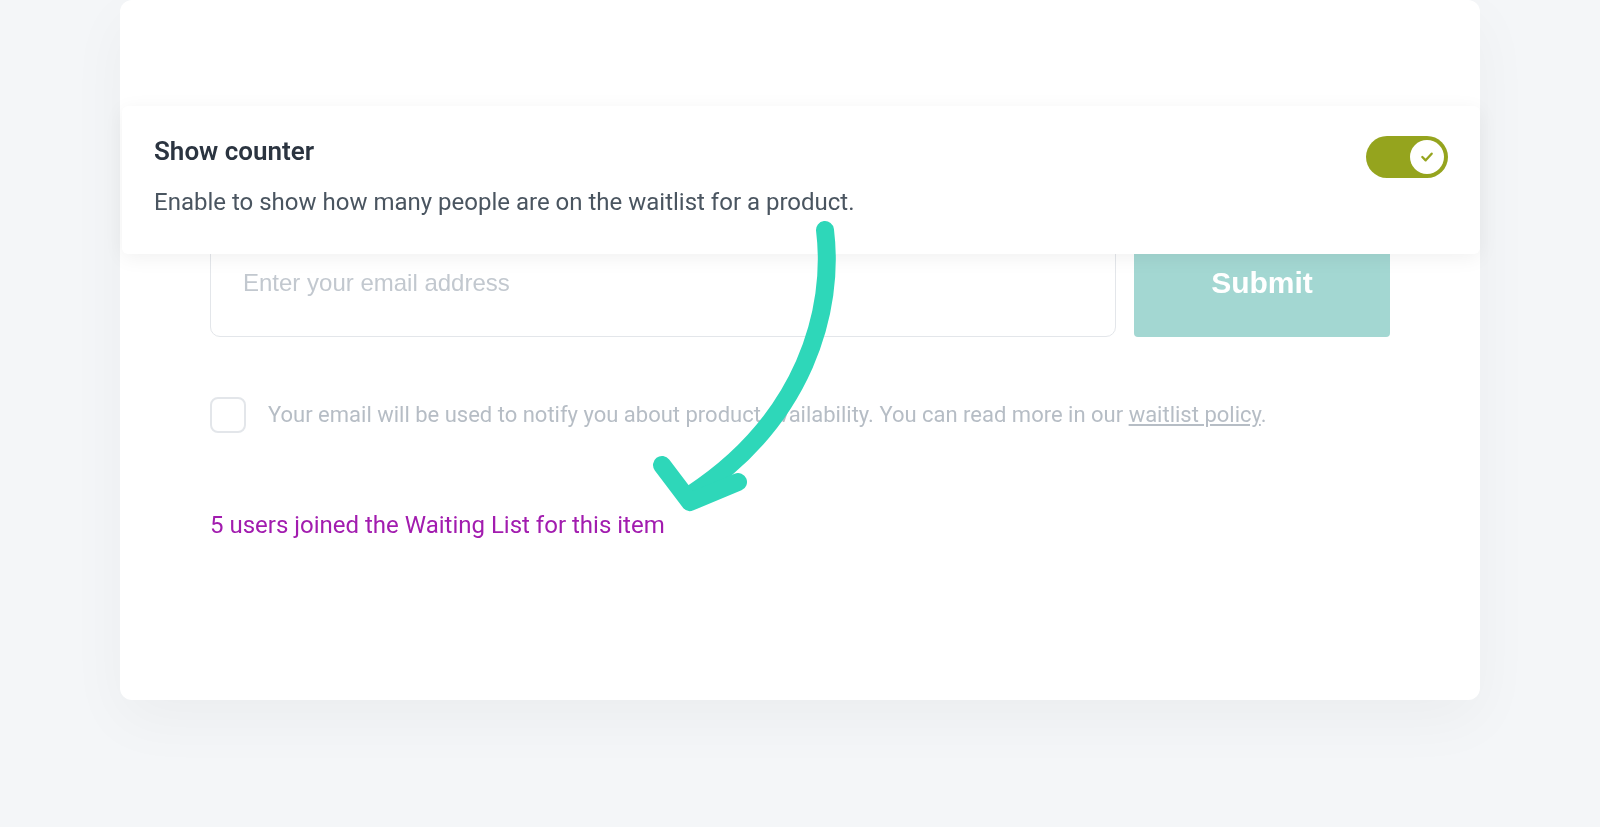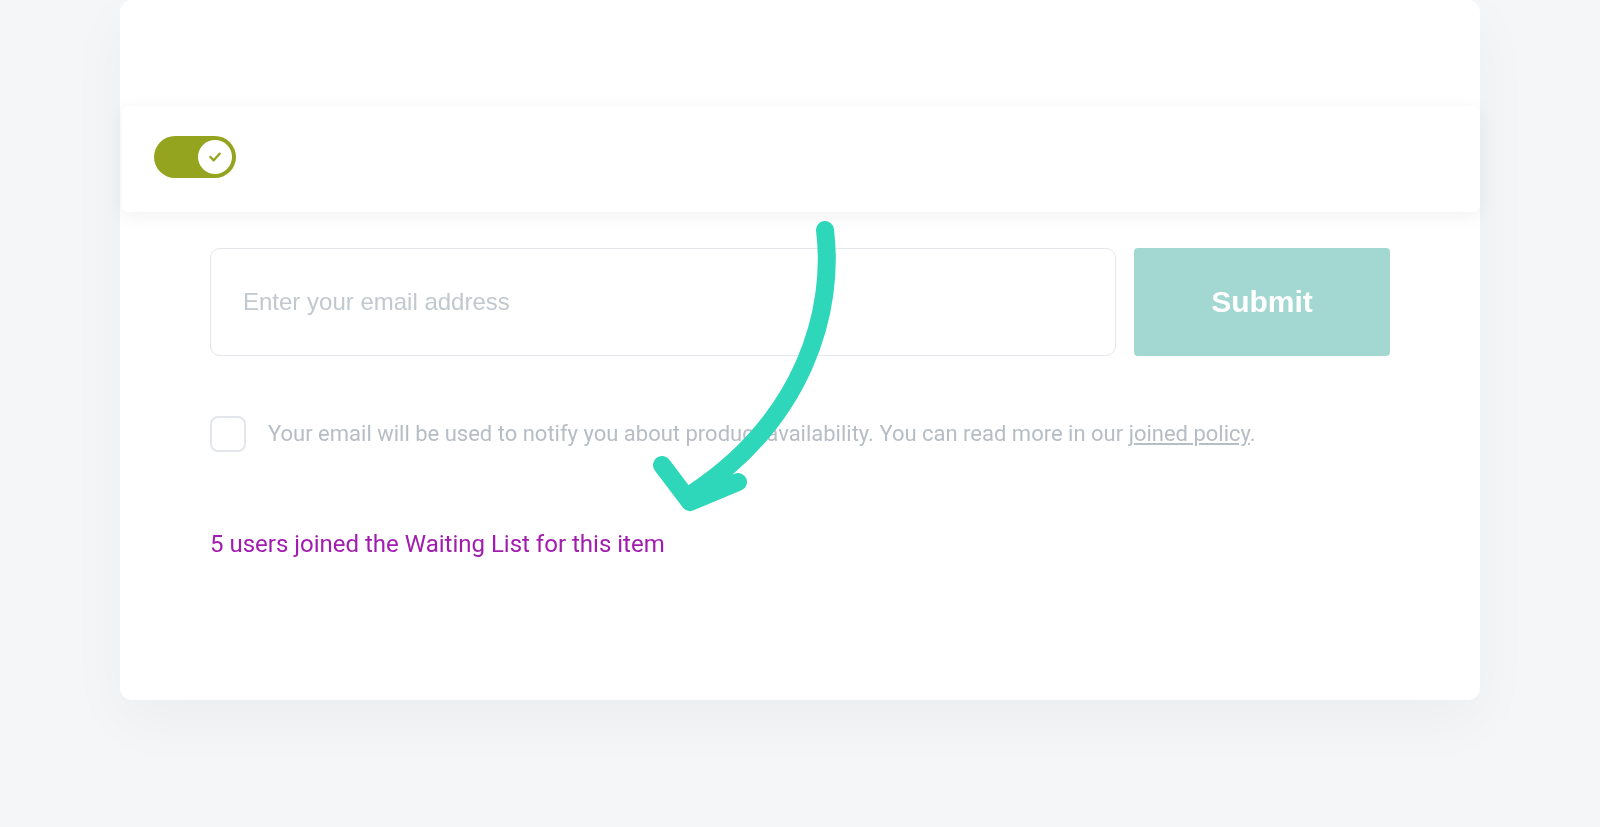--- a/index.html
+++ b/index.html
@@ -17,21 +17,21 @@
     }
     .preview-card {
       position: absolute;
       left: 120px;
       top: 0;
       width: 1360px;
       height: 700px;
       background: #ffffff;
       border-radius: 12px;
       box-shadow: 0 20px 60px rgba(0,0,0,0.04);
-      padding: 48px 90px;
+      padding: 29px 90px;
     }
     .form-row {
       display: flex;
       gap: 18px;
       margin-top: 200px;
     }
     .email-input {
       flex: 1;
       height: 108px;
       border: 1px solid #e3e6ea;
@@ -156,29 +156,33 @@
 
 <div class="preview-card">
   <div class="form-row">
     <input type="text" class="email-input" placeholder="Enter your email address" style="">
     <button class="submit-btn">Submit</button>
   </div>
 
   <div class="consent-row">
     <div class="checkbox"></div>
     <div class="consent-text">
-      <span>Your email will be used to notify you about product availability. You can read more in our </span><a href="#">joined policy</a><span>.</span>
+      <span>Your email will be used to notify you about product availability. You can read more in our </span><a href="#">waitlist policy</a><span>.</span>
     </div>
   </div>
 
   <div class="counter-text">5 users joined the Waiting List for this item</div>
 </div>
 
 <div class="settings-overlay">
   <div class="settings-row">
+    <div>
+      <div class="settings-title">Show counter</div>
+      <div class="settings-desc">Enable to show how many people are on the waitlist for a product.</div>
+    </div>
     <div class="toggle">
       <div class="toggle-knob">
         <svg viewBox="0 0 24 24">
           <path d="M5 12 L10 17 L19 7" stroke="#95a41e" stroke-width="3.5" fill="none" stroke-linecap="round" stroke-linejoin="round"></path>
         </svg>
       </div>
     </div>
   </div>
 </div>
 

